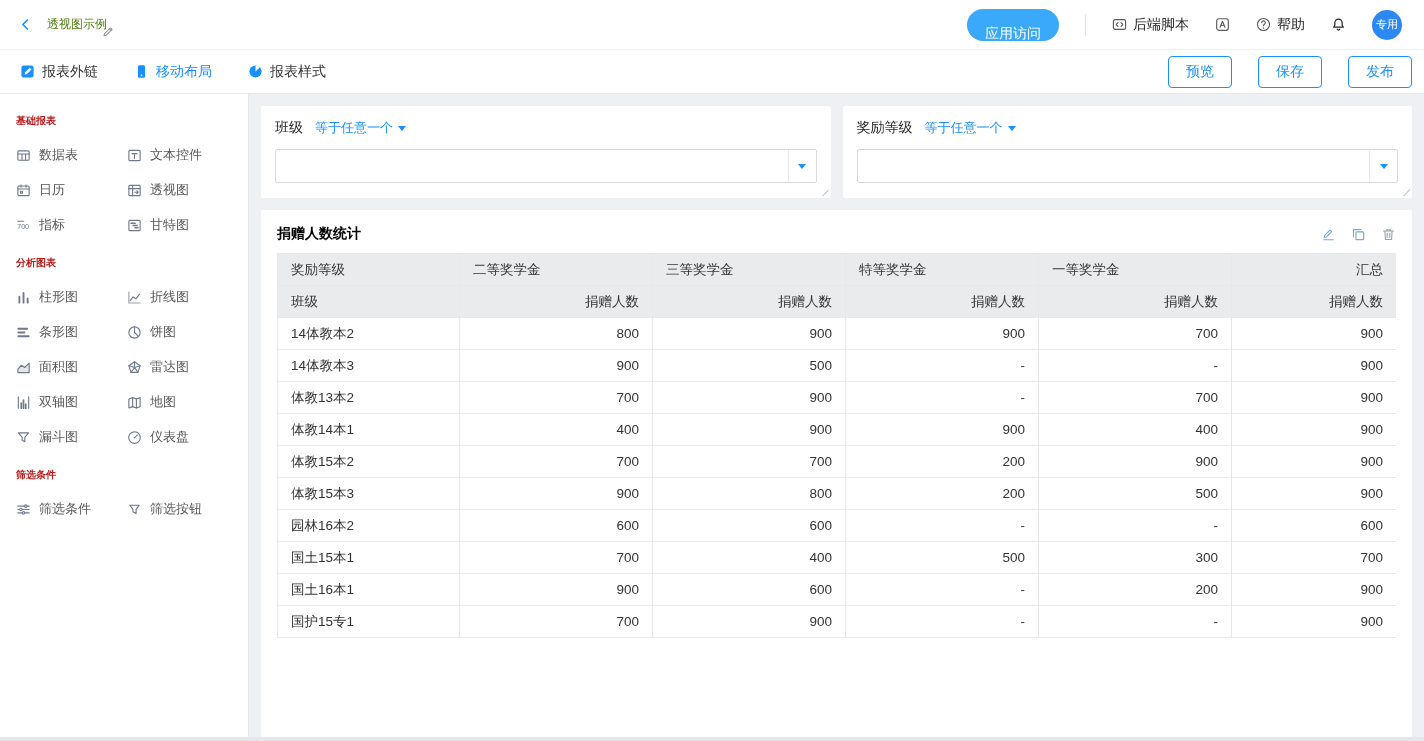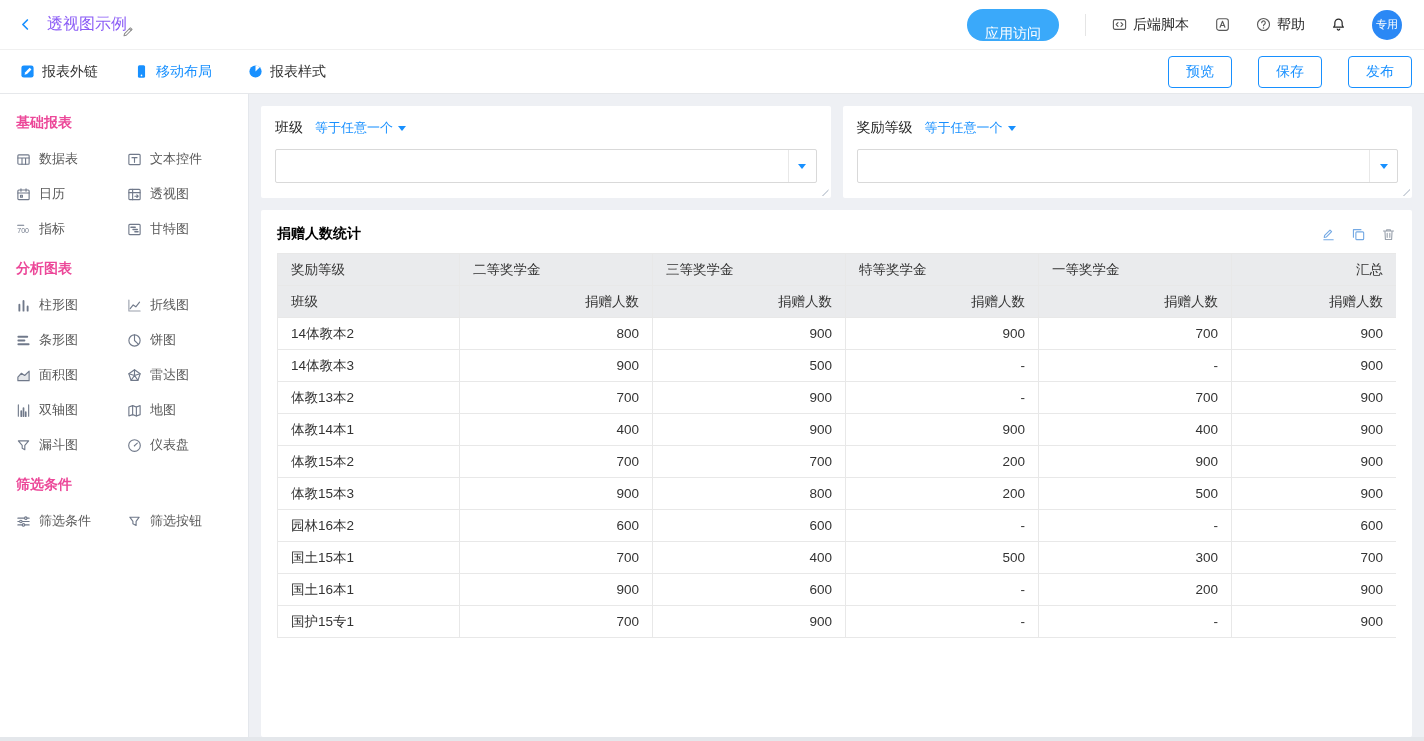--- a/index.html
+++ b/index.html
@@ -12,21 +12,21 @@
   svg { display:block; }
 
   
   .topbar {
     height:50px; background:#fff; display:flex; align-items:center;
     justify-content:space-between; padding:0 22px 0 18px;
     border-bottom:1px solid #f0f0f0;
   }
   .topbar-left { display:flex; align-items:center; }
   .back-btn { cursor:pointer; margin-right:14px; display:flex; }
-  .page-title { font-size:16px; font-weight:500; color:#8b5cf6; }
+  .page-title { font-size:12px; font-weight:500; color:#4d7c0f; }
   .title-edit { cursor:pointer; position:relative; top:8px; left:-6px; }
   .topbar-right { display:flex; align-items:center; gap:26px; }
   .pill-btn {
     height:30px; padding:16px 18px; border:none; border-radius:16px;
     background:#3aa9fa; color:#fff; font-size:14px; cursor:pointer;
     font-family:inherit;
   }
   .vdiv { width:1px; height:22px; background:#e5e5e5; }
   .h-item { display:flex; align-items:center; gap:6px; cursor:pointer; color:#262626; font-size:14px; }
   .avatar {
@@ -49,21 +49,21 @@
     background:#fff; color:#1890ff; border:1px solid #1890ff; border-radius:4px;
     font-size:14px; cursor:pointer; font-family:inherit;
   }
 
   
   .layout { display:flex; height:647px; }
   .sidebar {
     width:249px; background:#fff; border-right:1px solid #e4e7ec;
     padding:2px 14px 0 16px; flex:none; overflow:hidden;
   }
-  .sb-title { font-size:14px; font-weight:bold; color:#ec4899; margin:22px 0 18px; }
+  .sb-title { font-size:10px; font-weight:bold; color:#b91c1c; margin:22px 0 18px; }
   .sb-title:first-child { margin-top:18px; }
   .sb-grid { display:grid; grid-template-columns:1fr 1fr; row-gap:17px; column-gap:4px; }
   .sb-item { display:flex; align-items:center; gap:8px; font-size:13px; color:#595959; cursor:pointer; }
 
   .canvas { flex:1; padding:12px 12px 4px; display:flex; flex-direction:column; overflow:hidden; }
 
   
   .filters-row { display:flex; gap:12px; flex:none; }
   .filter-card {
     flex:1; height:92px; background:#fff; border-radius:2px;

